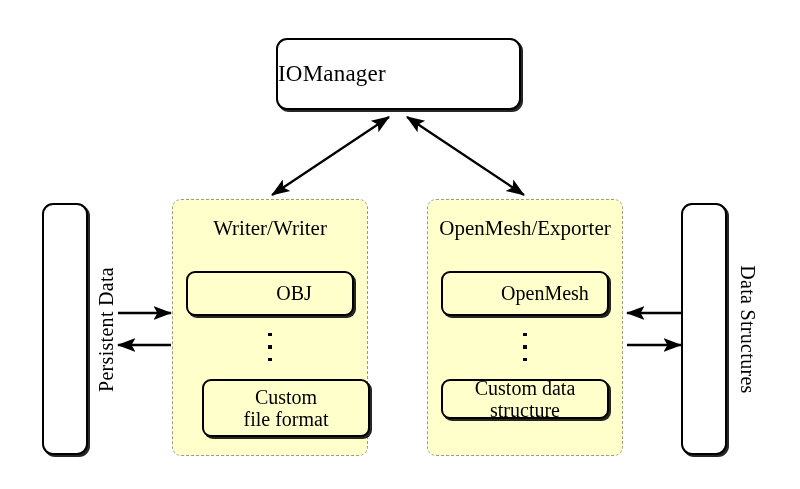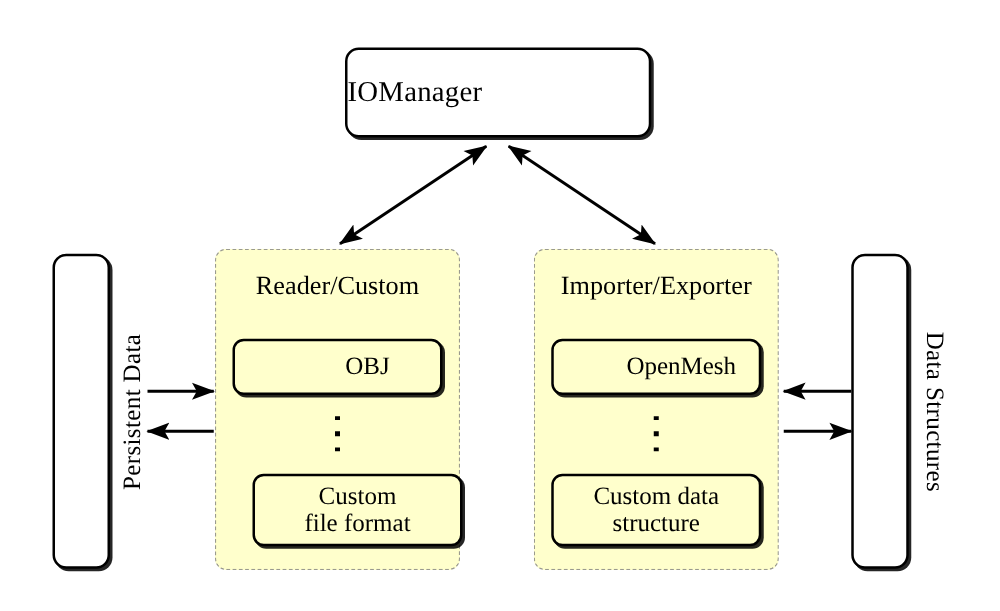--- a/index.html
+++ b/index.html
@@ -154,50 +154,50 @@
 
   <div class="node side-box" style="left:42px; top:203px; width:46px; height:252px;">
     <span class="vtext vtext-up">Persistent Data</span>
   </div>
 
   <div class="node side-box" style="left:681px; top:203px; width:46px; height:252px;">
     <span class="vtext vtext-down">Data Structures</span>
   </div>
 
   <div class="group-panel" style="left:172px; top:199px; width:196px; height:257px;">
-    <div class="group-title">Reader/Custom</div>
+    <div class="group-title">Writer/Writer</div>
   </div>
 
   <div class="item-box" style="left:186px; top:271px; width:168px; height:45px;padding-left:48px;">
     <span>OBJ</span>
   </div>
 
   <div class="vdots" style="left:262px; top:333px;">
     <i></i>
       <i></i>
       <i></i>
   </div>
 
   <div class="item-box" style="left:202px; top:379px; width:168px; height:58px;">
     <span>Custom
 file format</span>
   </div>
 
   <div class="group-panel" style="left:427px; top:199px; width:196px; height:257px;">
-    <div class="group-title">Importer/Exporter</div>
+    <div class="group-title">OpenMesh/Exporter</div>
   </div>
 
   <div class="item-box" style="left:441px; top:271px; width:168px; height:45px;padding-left:40px;">
     <span>OpenMesh</span>
   </div>
 
   <div class="vdots" style="left:517px; top:333px;">
     <i></i>
       <i></i>
       <i></i>
   </div>
 
-  <div class="item-box" style="left:441px; top:379px; width:168px; height:58px;">
+  <div class="item-box" style="left:441px; top:379px; width:168px; height:40px;">
     <span>Custom data
 structure</span>
   </div>
 
 </div>
 
 </body></html>

